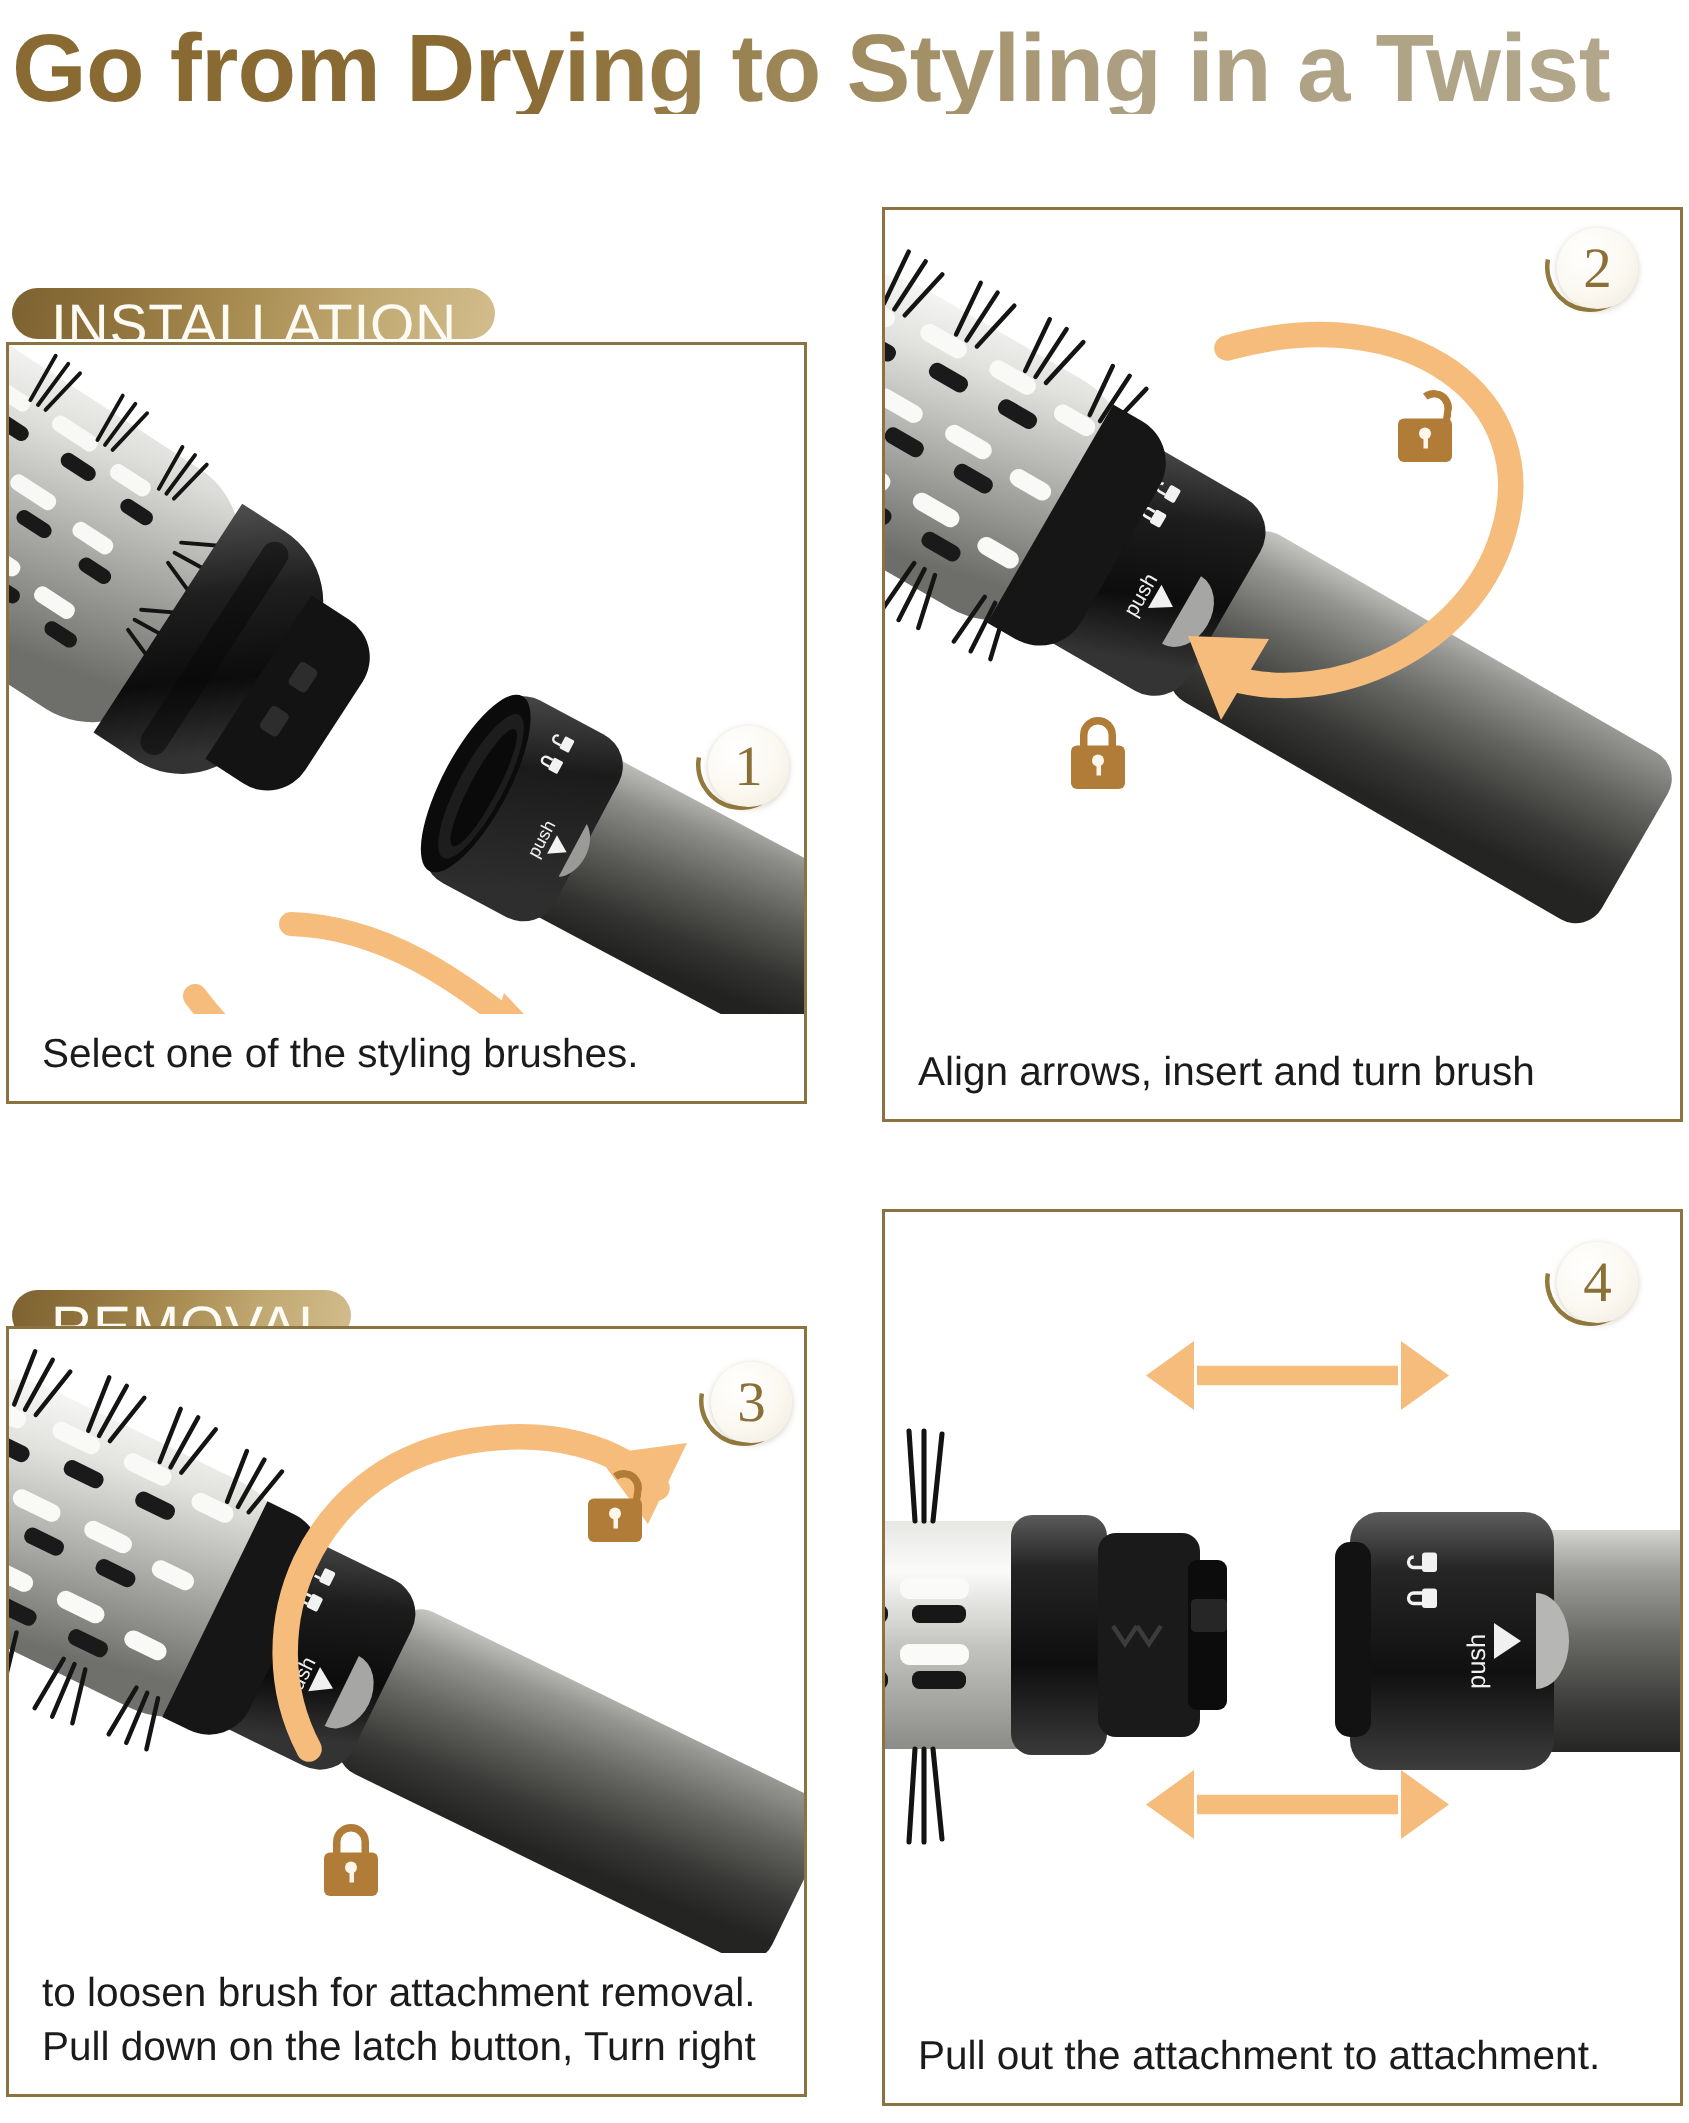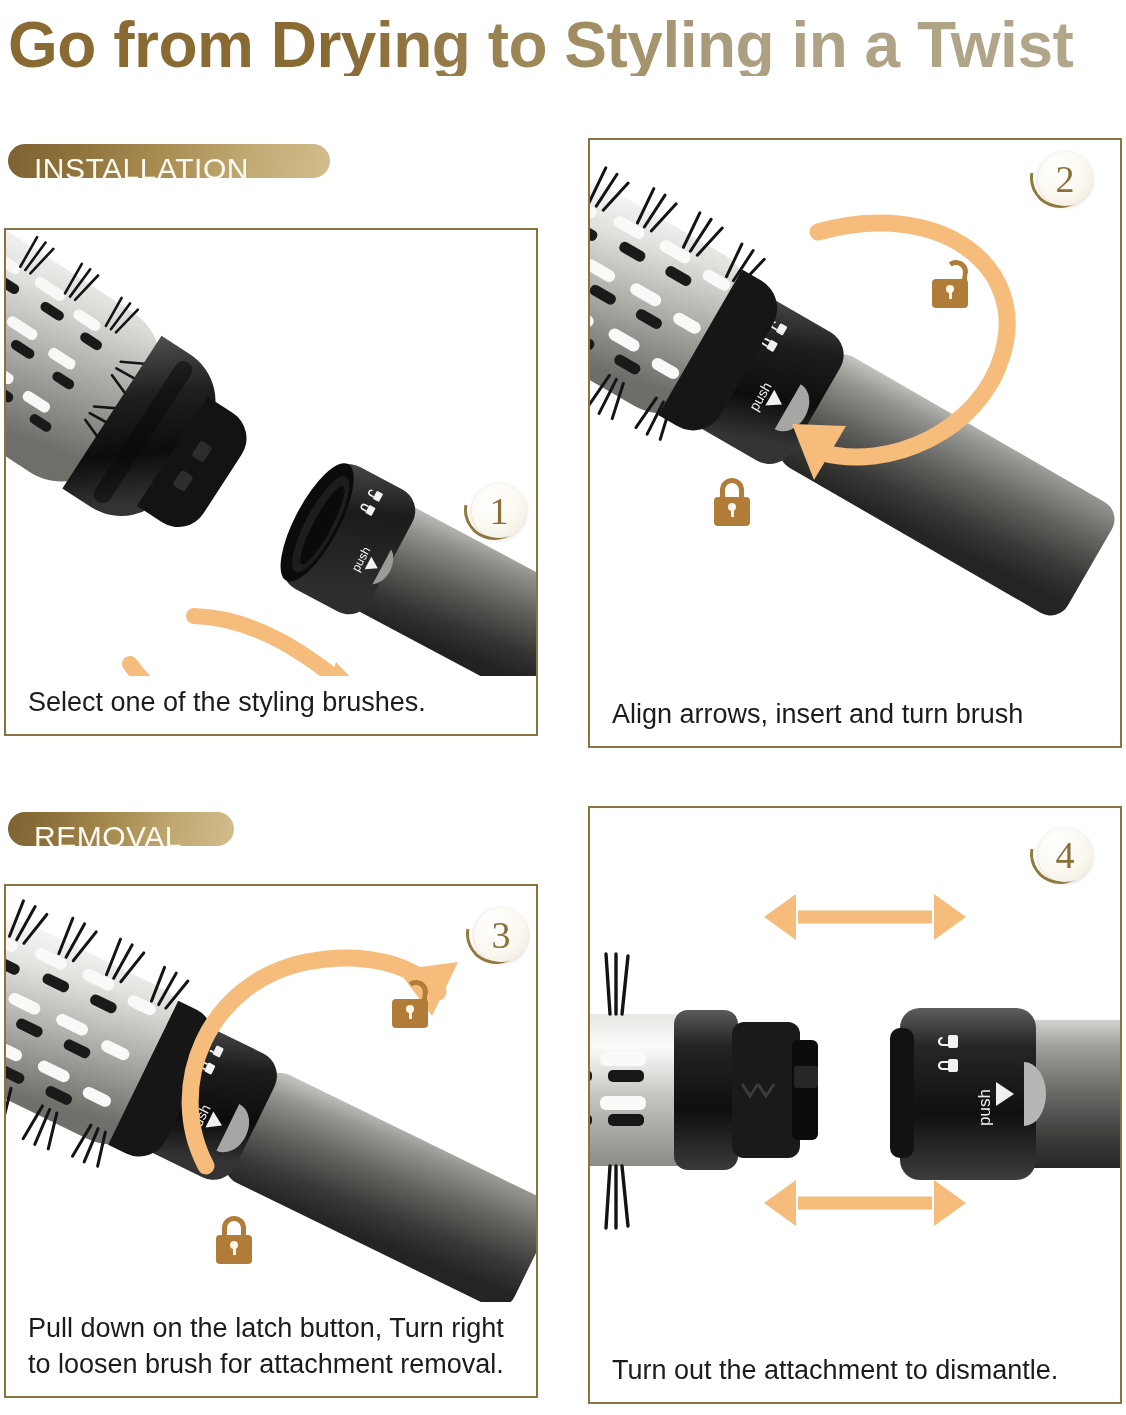--- a/index.html
+++ b/index.html
@@ -40,30 +40,31 @@
     -webkit-text-fill-color: transparent;
   }
 
   
   .pill {
     position: absolute;
     height: 34px;
     line-height: 50px;
     border-radius: 25px;
     color: #fdfbf4;
-    font-size: 30px;
+    font-size: 38px;
     letter-spacing: 0.5px;
     padding-left: 26px;
     box-sizing: border-box;
     background-image: linear-gradient(105deg,
         #7d6232 0%,
         #8c6f39 18%,
         #a68a4f 45%,
         #c0a871 72%,
         #d2bd8c 100%);
+    margin-top: 48px;
   }
   #pill-install { left: 8px; top: 144px; width: 322px; }
   #pill-removal { left: 8px; top: 812px; width: 226px; }
 
   
   .panel {
     position: absolute;
     border: 2px solid #8a7340;
     background: #ffffff;
     box-sizing: border-box;
@@ -592,22 +593,22 @@
     </div>
 
     <div class="step-badge" style="left:460px; top:18px;">
       <div class="ring"></div>
       <div class="disc"></div>
       <div class="num">3</div>
     </div>
   </div>
 
   <div class="caption">
+    <span>to loosen brush for attachment removal.</span>
     <span>Pull down on the latch button, Turn right</span>
-    <span>to loosen brush for attachment removal.</span>
   </div>
 </div>
 
 <div class="panel" id="panel-4">
   <div class="stage">
 
     <div class="sv" style="left:-24px; top:140px;">
       <svg width="300" height="290" viewBox="0 0 300 290">
         <defs>
           <linearGradient id="p4barrel" x1="0" y1="0" x2="0" y2="1">
@@ -716,15 +717,15 @@
     </div>
 
     <div class="step-badge" style="left:440px; top:16px;">
       <div class="ring"></div>
       <div class="disc"></div>
       <div class="num">4</div>
     </div>
   </div>
 
   <div class="caption">
-    <span>Turn out the attachment to dismantle.</span>
+    <span>Pull out the attachment to attachment.</span>
   </div>
 </div>
 
 </body></html>

